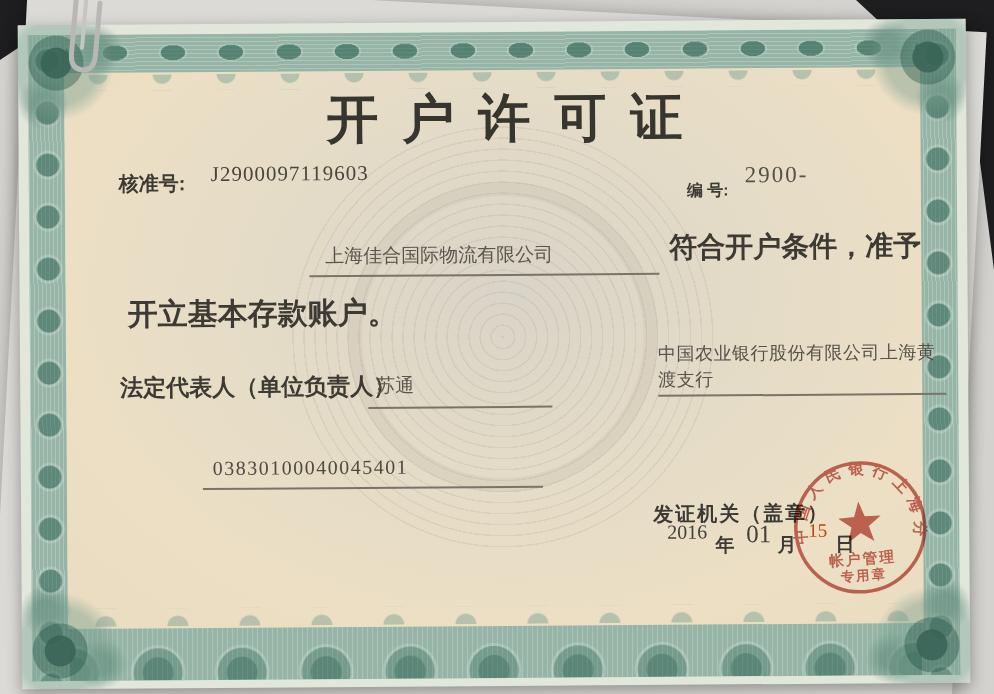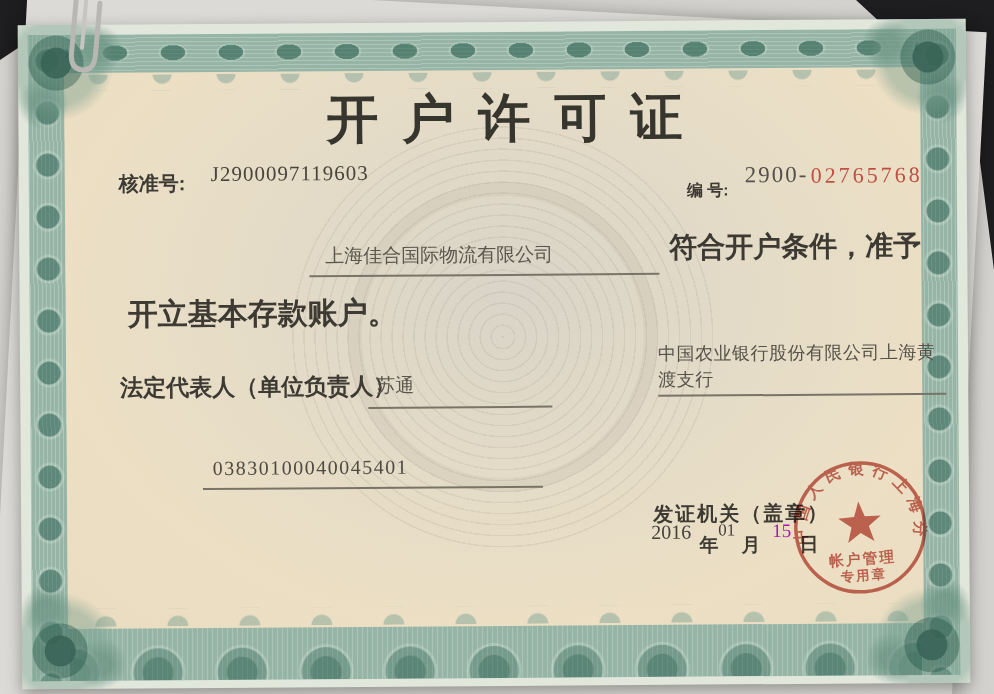--- a/index.html
+++ b/index.html
@@ -101,21 +101,20 @@
   <div class="paper"></div>
   <div class="medallion"></div>
 
   <div class="txt cert-title">开户许可证</div>
 
   <div class="txt lbl" style="left:100px;top:146px;font-size:20px;">核准号:</div>
   <div class="txt serif" style="left:192px;top:138px;font-size:21px;letter-spacing:1px;color:#4a453c;">J2900097119603</div>
 
   <div class="txt lbl" style="left:668px;top:160px;font-size:16px;">编 号:</div>
   <div class="txt serif" style="left:726px;top:142px;font-size:23px;letter-spacing:2px;color:#55514a;">2900-</div>
-  <div class="txt serif" style="left:792px;top:143px;font-size:22px;letter-spacing:3px;color:#bf4f43;">02765768</div>
 
   <div class="uline" style="left:290px;top:208px;width:350px;height:44px;">
     <span class="fill-text" style="padding:0 0 6px 16px;">上海佳合国际物流有限公司</span>
   </div>
   <div class="txt lbl" style="left:650px;top:208px;font-size:28px;">符合开户条件，准予</div>
 
   <div class="txt lbl" style="left:108px;top:270px;font-size:30px;">开立基本存款账户。</div>
 
   <div class="txt lbl" style="left:100px;top:348px;font-size:23px;">法定代表人（单位负责人）</div>
   <div class="uline" style="left:348px;top:346px;width:184px;height:38px;">
@@ -123,25 +122,25 @@
   </div>
   <div style="position:absolute;left:638px;top:320px;width:288px;z-index:8;border-bottom:2px solid #7a7468;padding-bottom:2px;
               font-size:18px;line-height:1.45;color:#57524a;letter-spacing:.5px;">中国农业银行股份有限公司上海黄渡支行</div>
 
   <div class="uline" style="left:182px;top:422px;width:340px;height:42px;">
     <span class="fill-text serif" style="font-size:20px;letter-spacing:1.5px;color:#4f4a42;padding:0 0 8px 10px;">03830100040045401</span>
   </div>
 
   <div class="txt lbl" style="left:632px;top:480px;font-size:20px;letter-spacing:2px;">发证机关（盖章）</div>
   <div class="txt" style="left:630px;top:500px;display:flex;align-items:flex-start;">
-    <span class="serif" style="font-size:20px;color:#44403a;">2016</span>
+    <span class="serif" style="font-size:20px;color:#44403a;margin-left:16px;">2016</span>
     <span class="lbl" style="font-size:19px;margin:12px 0 0 8px;">年</span>
-    <span class="serif" style="font-size:17px;color:#44403a;">01</span>
+    <span class="serif" style="font-size:25px;color:#44403a;margin-left:12px;">01</span>
     <span class="lbl" style="font-size:19px;margin:12px 0 0 6px;">月</span>
-    <span class="serif" style="font-size:19px;color:#a21caf;margin-left:12px;">15</span>
+    <span class="serif" style="font-size:19px;color:#c2410c;margin-left:12px;">15</span>
     <span class="lbl" style="font-size:19px;margin:12px 0 0 8px;">日</span>
   </div>
 
   <svg class="seal" viewBox="0 0 200 200">
     <circle cx="100" cy="100" r="92" fill="none" stroke="#bf4f43" stroke-width="5"></circle>
     <path id="sealArc" d="M 26,126 A 78,78 0 1 1 174,126" fill="none"></path>
     <text font-size="22" fill="#bf4f43" letter-spacing="10" font-weight="bold">
       <textPath href="#sealArc" startOffset="3%">中国人民银行上海分行</textPath>
     </text>
     <polygon fill="#bf4f43" points="100,63 107.6,84.5 130.4,85.1 112.4,99 118.8,120.9 100,108 81.2,120.9 87.6,99 69.6,85.1 92.4,84.5"></polygon>

